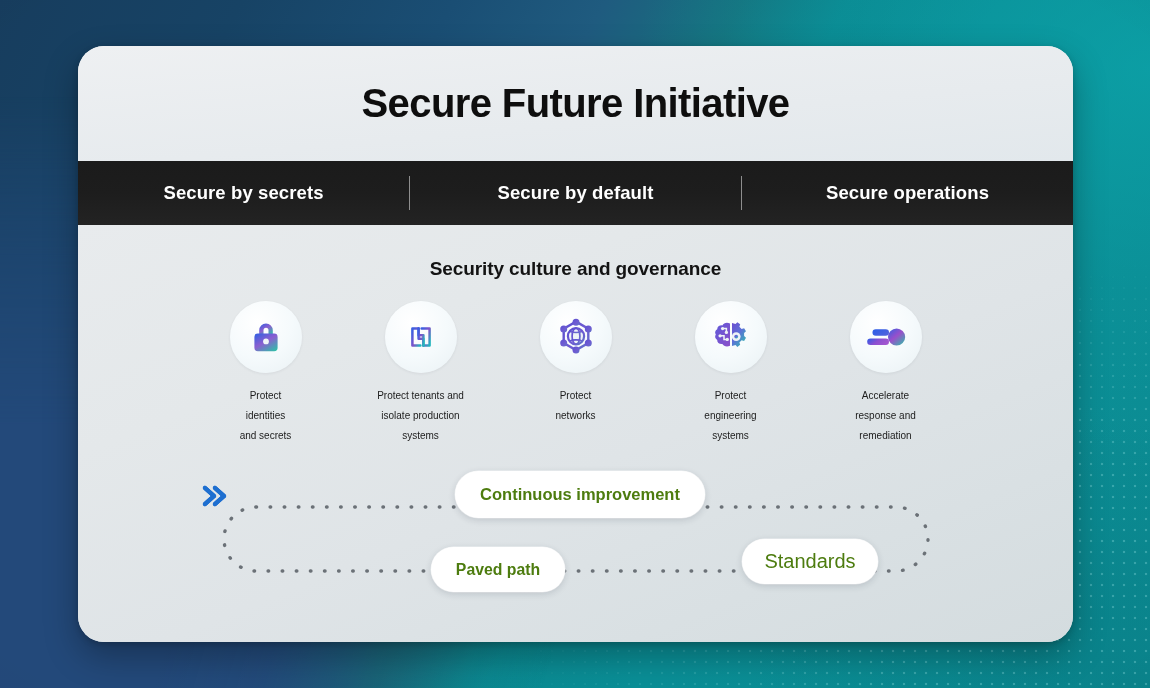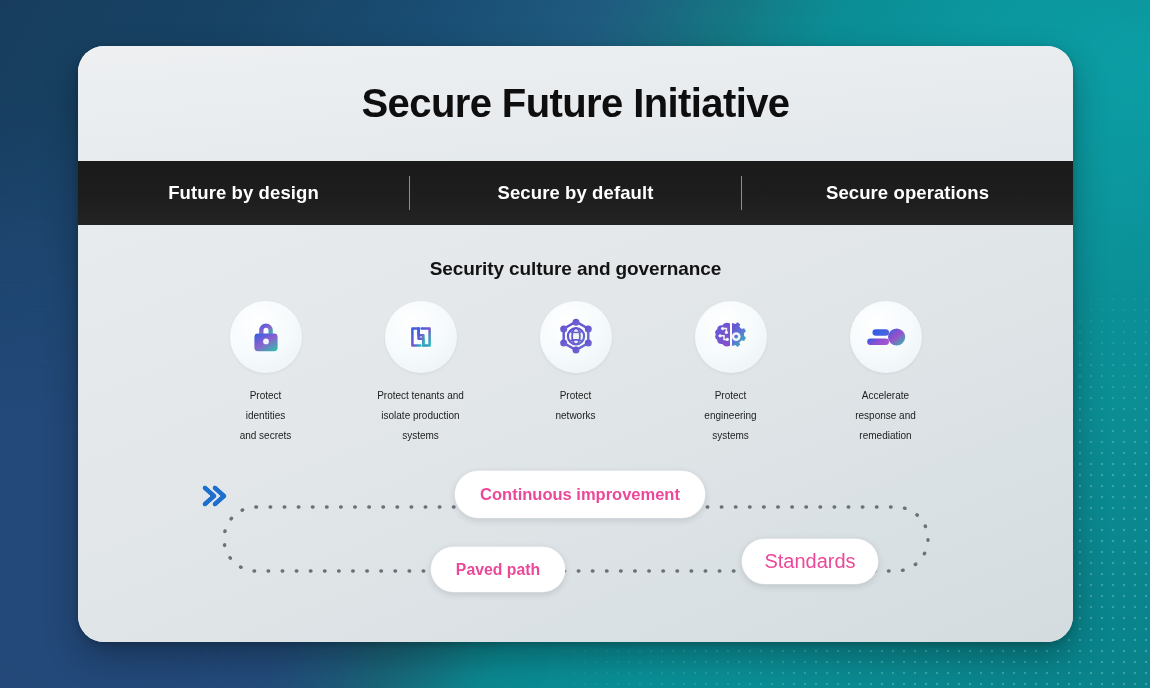--- a/index.html
+++ b/index.html
@@ -181,21 +181,21 @@
   #loop svg { position: absolute; inset: 0; }
 
   .chip {
     position: absolute;
     background: #ffffff;
     border-radius: 24px;
     display: flex;
     align-items: center;
     justify-content: center;
     box-shadow: 0 2px 7px rgba(25,40,55,0.16), 0 0 0 0.5px rgba(255,255,255,0.9);
-    color: #ec4899;
+    color: #4d7c0f;
     white-space: nowrap;
   }
   #chip-continuous {
     left: 255px;
     top: -12px;
     width: 250px;
     height: 47px;
     font-size: 16.5px;
     font-weight: 700;
   }
@@ -235,21 +235,21 @@
 <div id="bg-dots"></div>
 <div id="bg-vign"></div>
 
 <div id="card">
 
   <div id="card-header">
     <div id="page-title">Secure Future Initiative</div>
   </div>
 
   <div id="nav-bar">
-    <div class="nav-item">Future by design</div>
+    <div class="nav-item">Secure by secrets</div>
     <div class="nav-sep"></div>
     <div class="nav-item">Secure by default</div>
     <div class="nav-sep"></div>
     <div class="nav-item">Secure operations</div>
   </div>
 
   <div id="card-body">
 
     <div id="section-heading">Security culture and governance</div>
 

